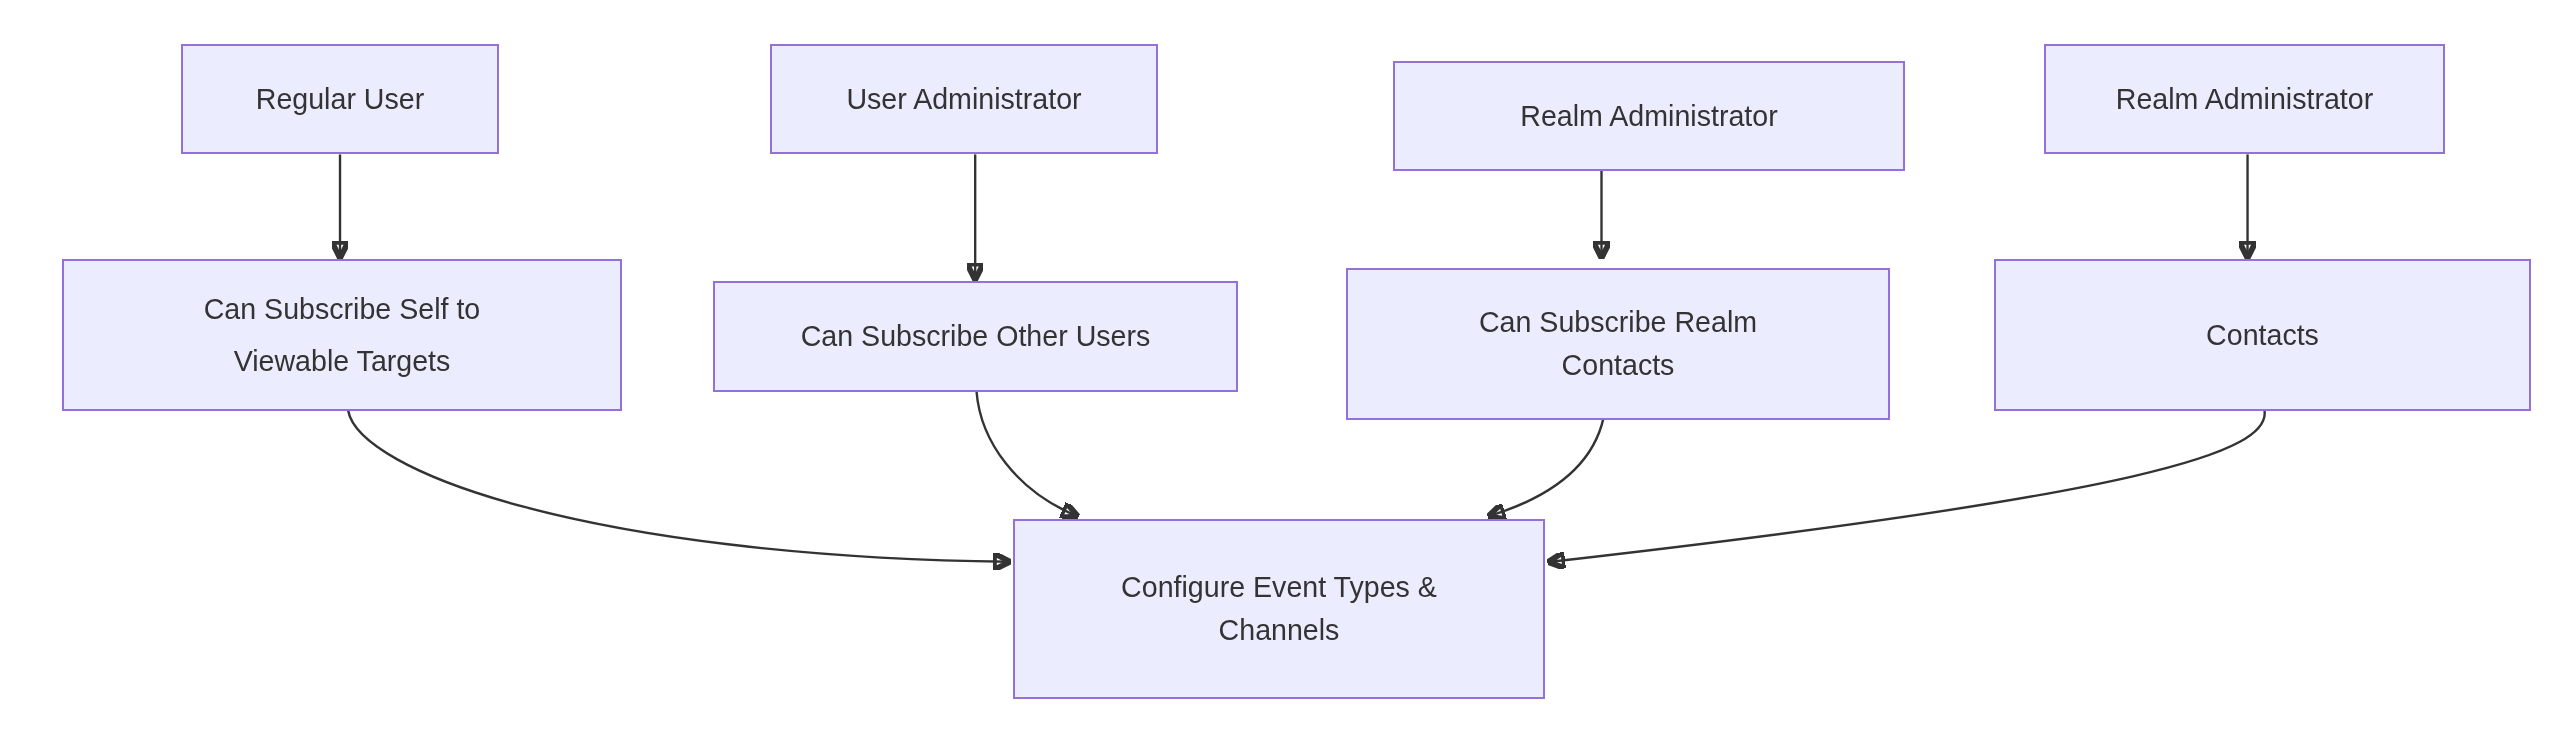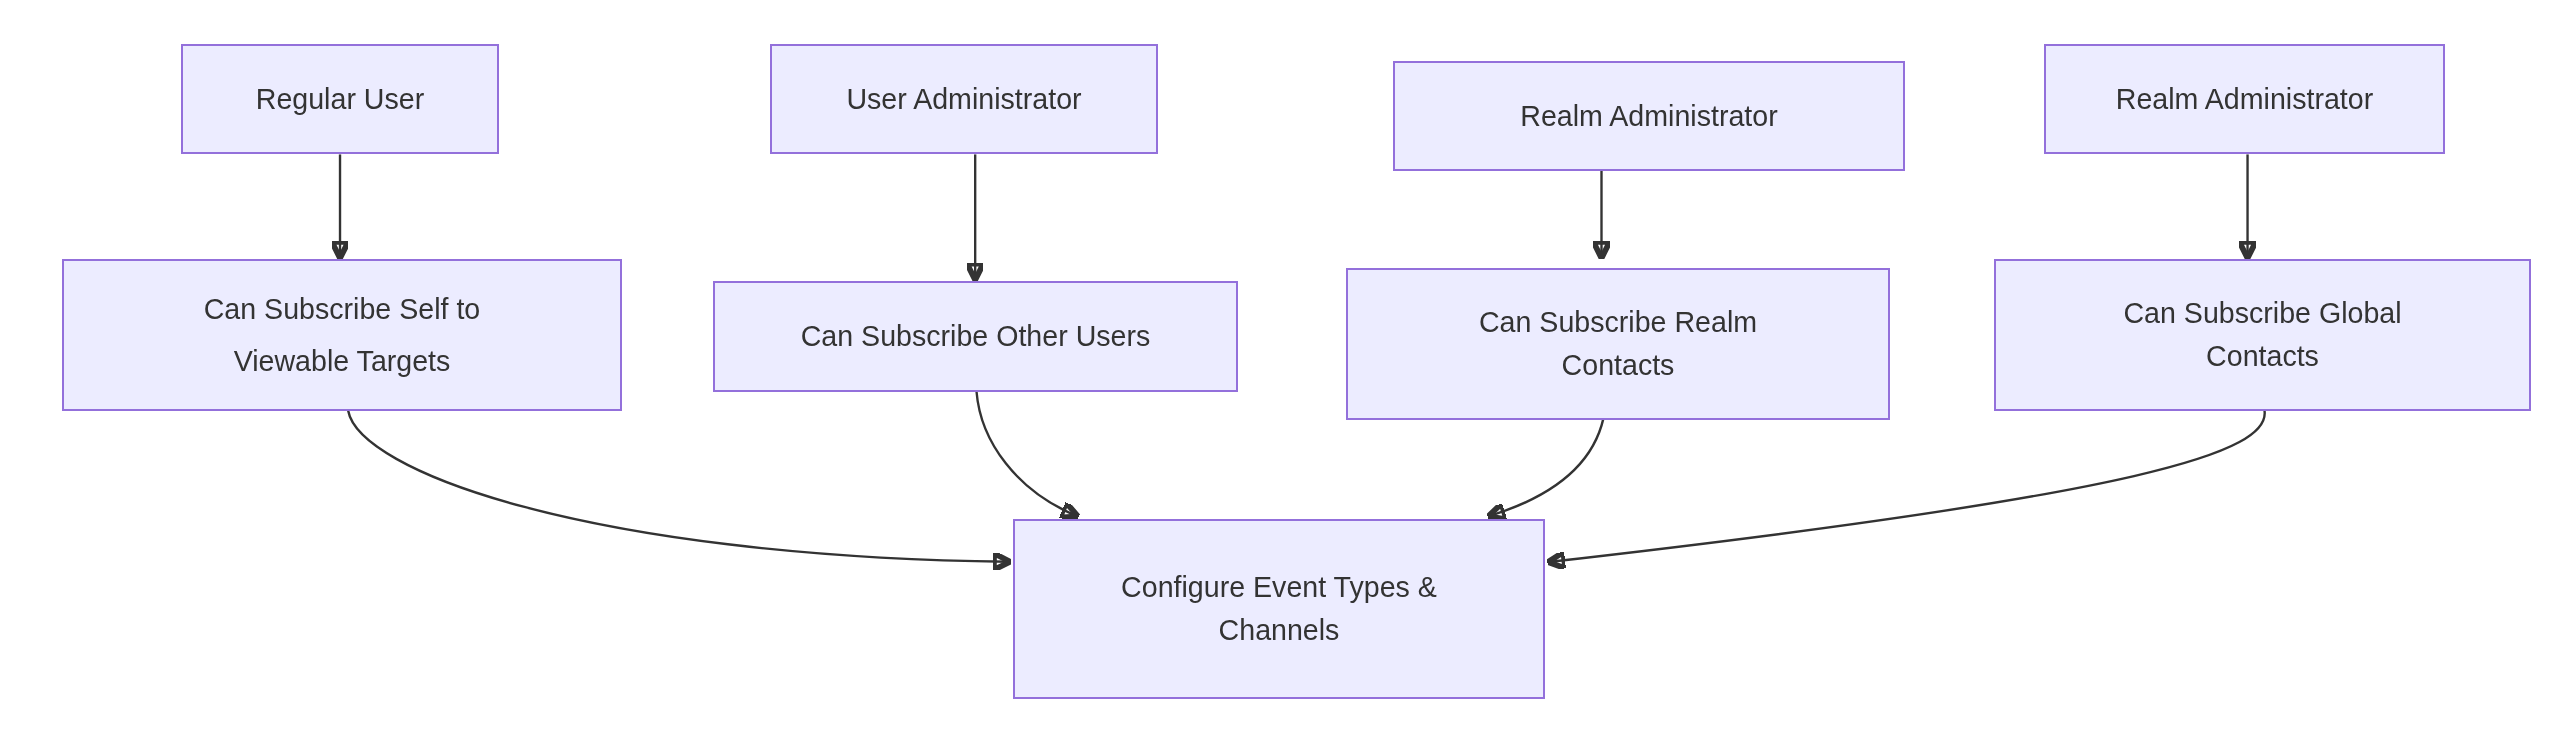--- a/index.html
+++ b/index.html
@@ -104,21 +104,20 @@
   <div class="node" id="n-subscribe-others">
     <span class="line">Can Subscribe Other Users</span>
   </div>
 
   <div class="node" id="n-subscribe-realm">
     <span class="line">Can Subscribe Realm</span>
     <span class="line">Contacts</span>
   </div>
 
   <div class="node" id="n-subscribe-global">
-    <span class="line">Can Subscribe Global</span>
     <span class="line">Contacts</span>
   </div>
 
   <div class="node" id="n-configure">
     <span class="line">Configure Event Types &amp;</span>
     <span class="line">Channels</span>
   </div>
 
 </div>
 

